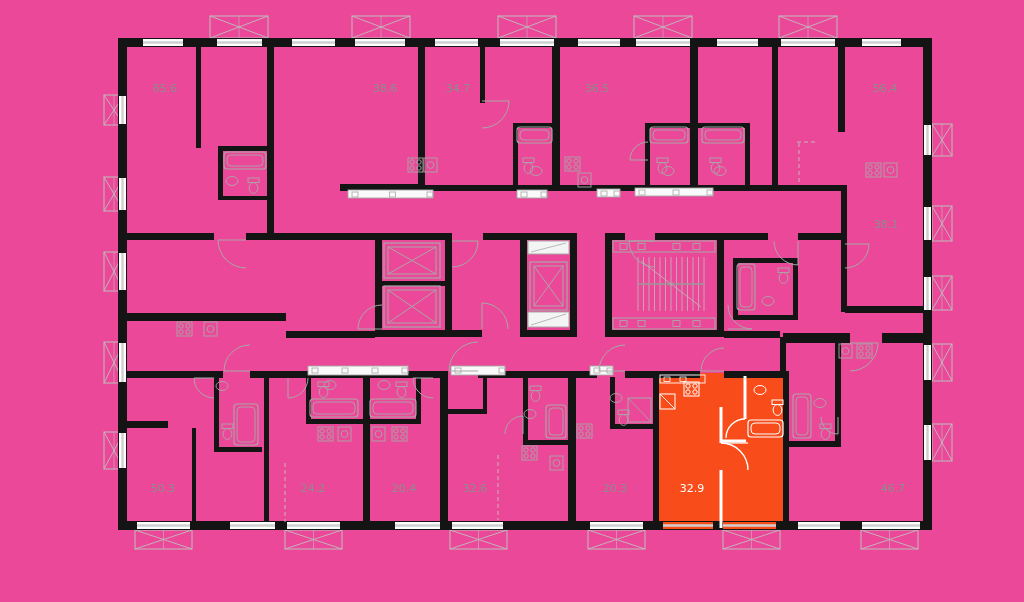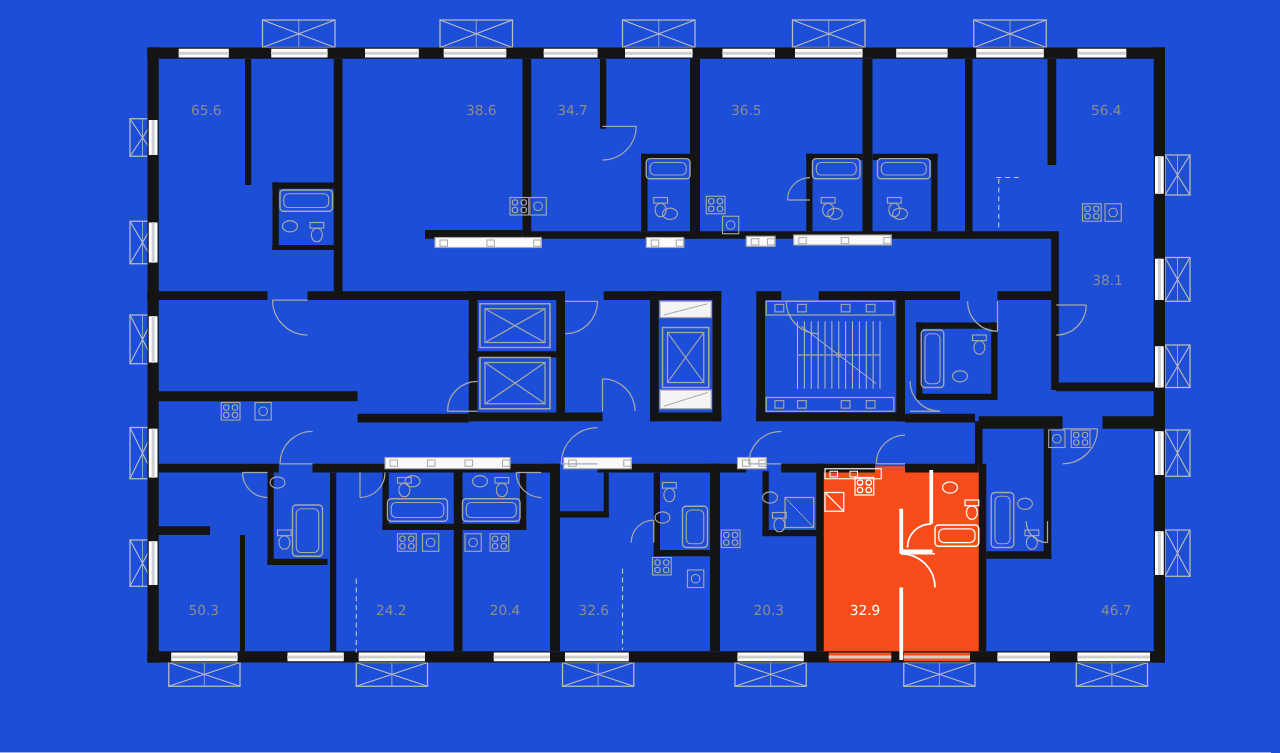--- a/index.html
+++ b/index.html
@@ -1,16 +1,16 @@
 <!DOCTYPE html>
 <html><head>
 <meta charset="utf-8">
 <style>
   html,body{margin:0;padding:0;background:#ffffff;}
-  .stage{position:relative;width:1024px;height:602px;background:#1d4ed8;overflow:hidden;
+  .stage{position:relative;width:1024px;height:602px;background:#ec4899;overflow:hidden;
          font-family:"DejaVu Sans","Liberation Sans",sans-serif;}
   svg text{font-family:"DejaVu Sans","Liberation Sans",sans-serif;font-size:11px;}
   [data-interactable="true"]{cursor:pointer;}
 </style>
 </head>
 <body>
 
 <div class="stage" data-interactable="false">
   <svg id="plan" data-interactable="false" width="1024" height="602" viewBox="0 0 1024 602">
       <g data-interactable="false">

